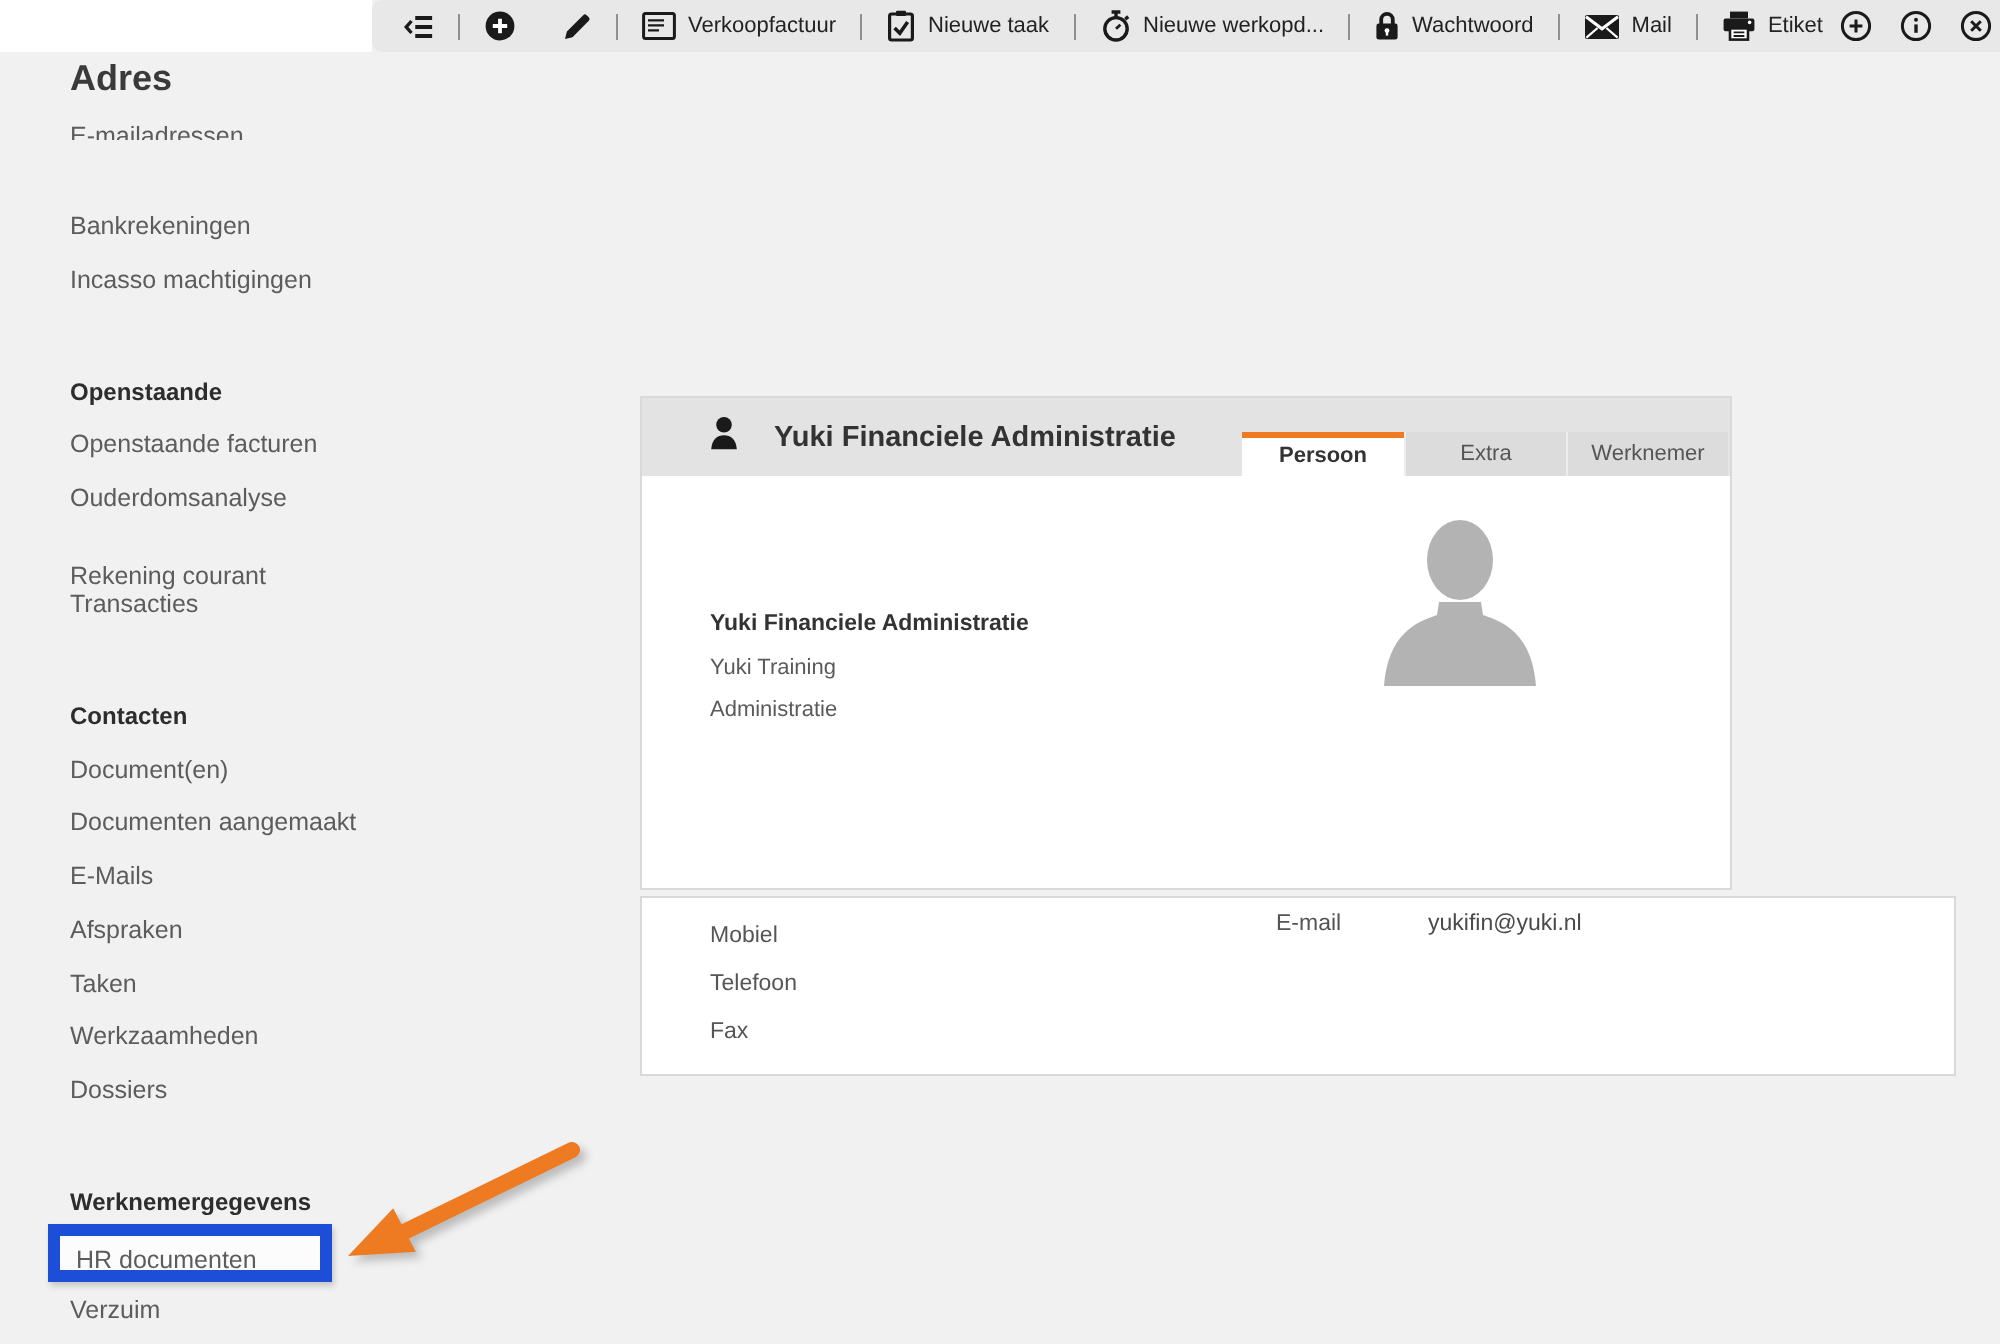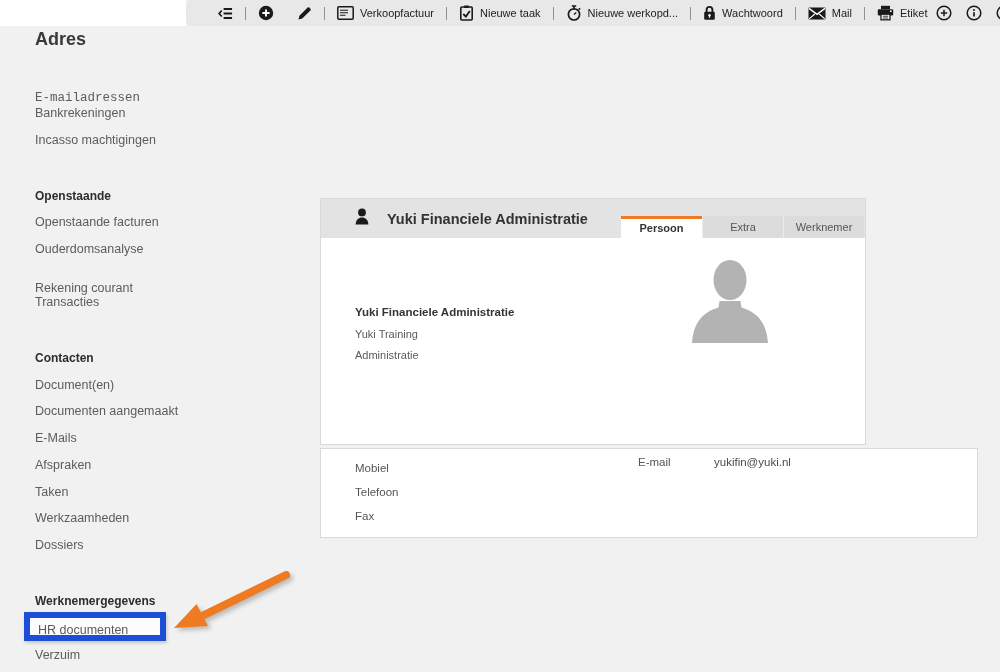--- a/index.html
+++ b/index.html
@@ -3,21 +3,21 @@
 <meta charset="utf-8">
 <style>
   html,body{margin:0;padding:0;}
   body{font-family:"Liberation Sans","DejaVu Sans",sans-serif;}
   #app{position:relative;width:1000px;height:672px;background:#f1f1f1;overflow:hidden;}
 
   
   #top-left-strip{position:absolute;left:0;top:0;width:186px;height:26px;background:#ffffff;}
   #toolbar{position:absolute;left:186px;top:0;width:814px;height:26px;background:#e8e8e8;
            border-radius:5px 0 0 5px;display:flex;align-items:center;box-sizing:border-box;
-           padding:0 12px 0 32px;gap:9px;}
+           padding:0 12px 0 16px;gap:9px;}
   .tb-btn{display:flex;align-items:center;gap:6px;font-size:11px;color:#222;cursor:pointer;white-space:nowrap;}
   .tb-btn svg{display:block;}
   .sep{width:1px;height:13px;background:#909090;margin:0 3px;flex:none;}
   #window-icons{margin-left:auto;display:flex;gap:14px;align-items:center;}
   .win-ic{cursor:pointer;display:flex;}
 
   
   #page-title{position:absolute;left:35px;top:29px;font-size:18px;font-weight:bold;color:#3a3a3a;}
   .nav-item{position:absolute;left:35px;font-size:12.5px;color:#5c5c5c;cursor:pointer;white-space:nowrap;line-height:16px;}
   .nav-header{position:absolute;left:35px;font-size:12px;font-weight:bold;color:#2d2d2d;white-space:nowrap;line-height:16px;}
@@ -175,21 +175,21 @@
           <svg width="16" height="16" viewBox="0 0 16 16">
             <circle cx="8" cy="8" r="6.8" fill="none" stroke="#1a1a1a" stroke-width="1.5"></circle>
             <path d="M5.6 5.6l4.8 4.8M10.4 5.6l-4.8 4.8" stroke="#1a1a1a" stroke-width="1.5" fill="none"></path>
           </svg>
         </span>
     </span>
   </div>
 
   <div id="page-title">Adres</div>
 
-  <div class="nav-item" style="top:90px;font-family:Liberation Mono, monospace;">E-mailadressen</div>
+  <div class="nav-item" style="top:60px;">E-mailadressen</div>
   <div id="sidebar-scroll-fade"></div>
   <div class="nav-item" style="top:105px;">Bankrekeningen</div>
   <div class="nav-item" style="top:132px;">Incasso machtigingen</div>
 
   <div class="nav-header" style="top:188px;">Openstaande</div>
   <div class="nav-item" style="top:214px;">Openstaande facturen</div>
   <div class="nav-item" style="top:241px;">Ouderdomsanalyse</div>
   <div class="nav-item" style="top:268px;margin-top:12px;">Rekening courant</div>
   <div class="nav-item" style="top:294px;">Transacties</div>
 

